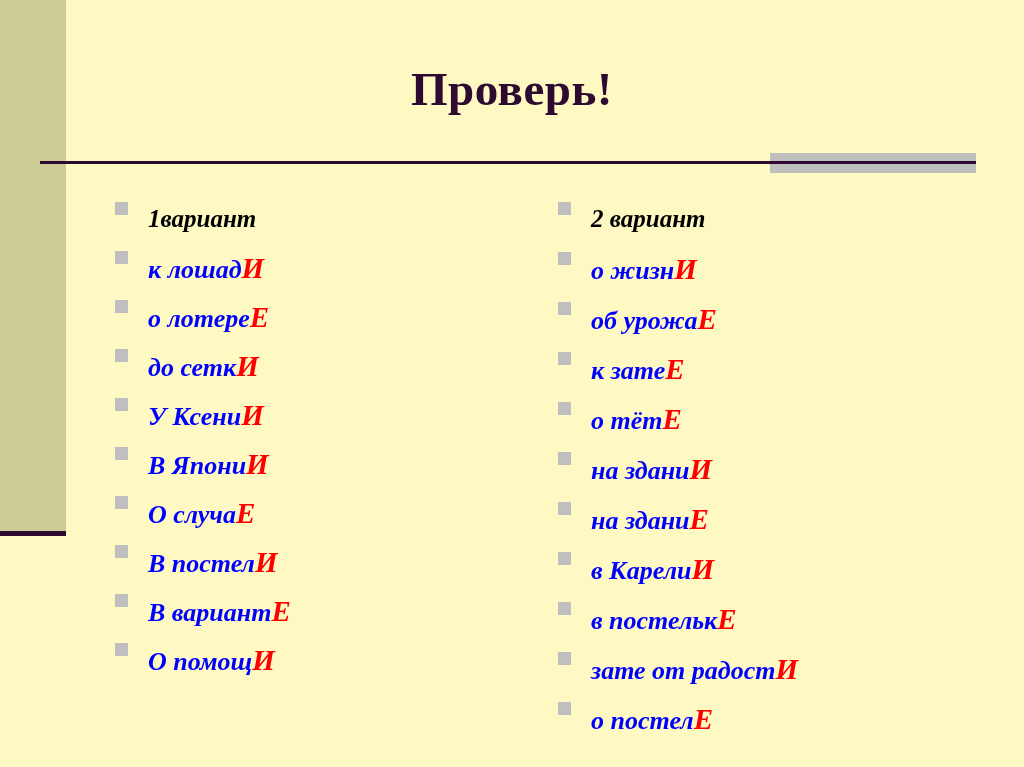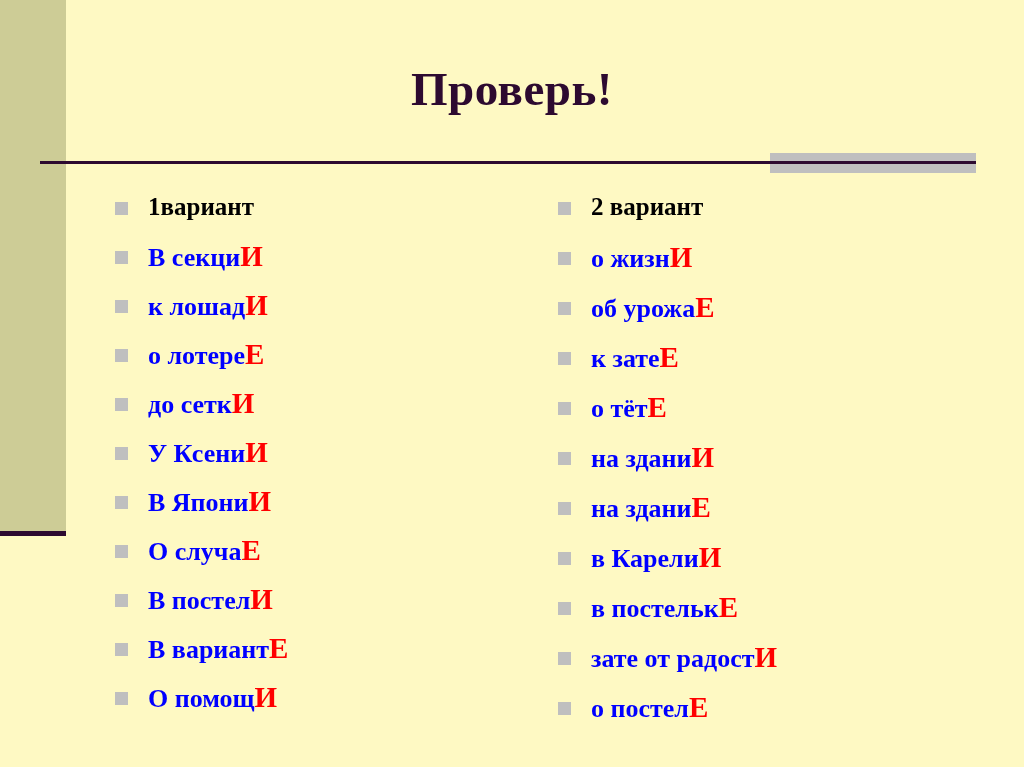--- a/index.html
+++ b/index.html
@@ -103,22 +103,23 @@
     background: #BFBFBF;
     flex: 0 0 auto;
     margin-top: 12px;
     margin-right: 20px;
   }
 
   .bullet-text {
     font-size: 26px;
     font-weight: bold;
     line-height: 30px;
-    margin-top: 2px;
+    margin-top: 14px;
     white-space: nowrap;
+    font-style: italic;
   }
 
   .bullet-row.heading .bullet-text {
     color: #000000;
     font-size: 25px;
   }
 
   .bullet-row.word .bullet-text {
     color: #0000FF;
     font-size: 26px;
@@ -143,24 +144,20 @@
   <div class="slide-title">Проверь!</div>
 
   <div class="columns">
     <div class="column column-left">
         <div class="bullet-row heading">
           <span class="bullet-marker"></span>
           <span class="bullet-text">1вариант</span>
         </div>
         <div class="bullet-row word">
           <span class="bullet-marker"></span>
-          <span class="bullet-text"><span class="stem">В секци</span><span class="ending">И</span></span>
-        </div>
-        <div class="bullet-row word">
-          <span class="bullet-marker"></span>
           <span class="bullet-text"><span class="stem">к лошад</span><span class="ending">И</span></span>
         </div>
         <div class="bullet-row word">
           <span class="bullet-marker"></span>
           <span class="bullet-text"><span class="stem">о лотере</span><span class="ending">Е</span></span>
         </div>
         <div class="bullet-row word">
           <span class="bullet-marker"></span>
           <span class="bullet-text"><span class="stem">до сетк</span><span class="ending">И</span></span>
         </div>

